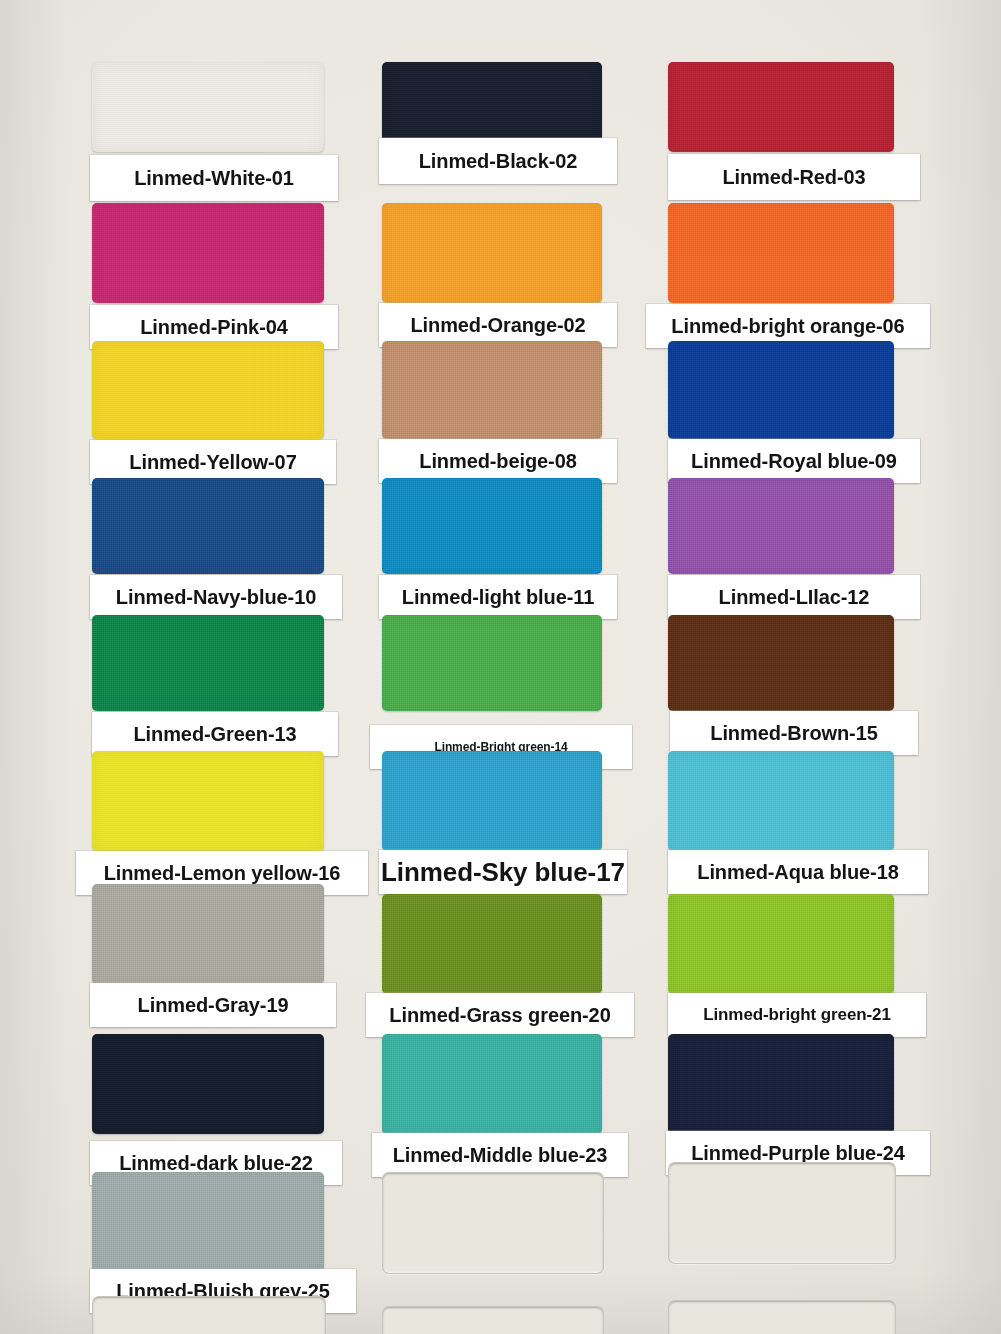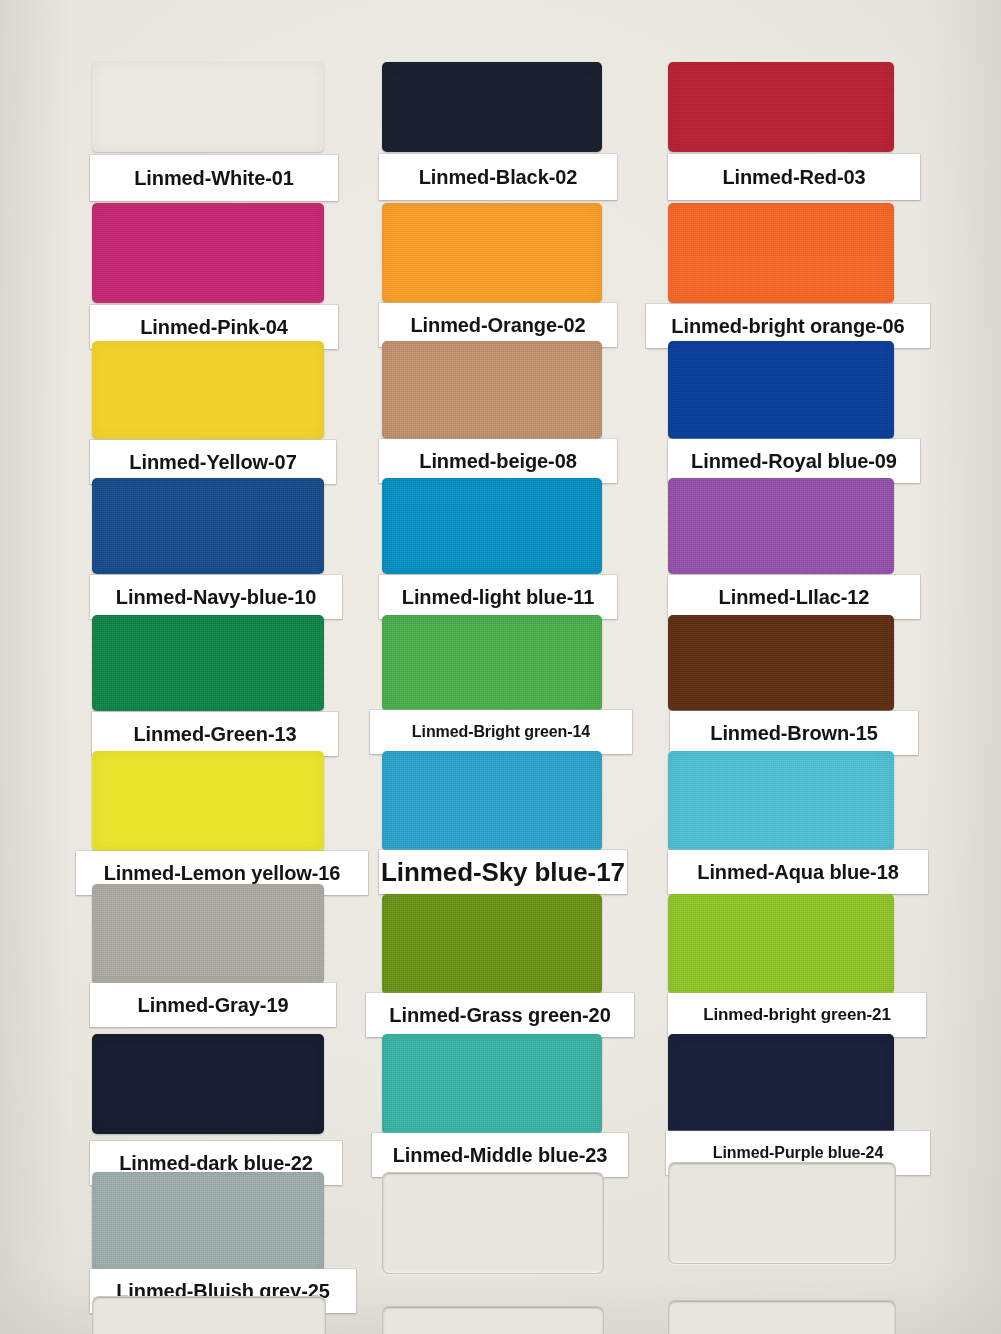--- a/index.html
+++ b/index.html
@@ -84,21 +84,21 @@
 <div id="card">
 
 <div class="cell" style="left: 92px; top: 62px; width: 232px; height: 136px;">
       <div class="swatch" style="width: 232px; height: 90px; background-color: rgb(235, 233, 224);"></div>
       <div class="label" style="left: -2px; top: 93px; width: 248px; height: 46px; font-size: 20px;">
         <span>Linmed-White-01</span>
       </div>
     </div>
     <div class="cell" style="left: 382px; top: 62px; width: 220px; height: 136px;">
       <div class="swatch" style="width: 220px; height: 90px; background-color: rgb(27, 32, 48);"></div>
-      <div class="label" style="left: -3px; top: 92px; width: 238px; height: 46px; font-size: 20px;">
+      <div class="label" style="left: -3px; top: 76px; width: 238px; height: 46px; font-size: 20px;">
         <span>Linmed-Black-02</span>
       </div>
     </div>
     <div class="cell" style="left: 668px; top: 62px; width: 226px; height: 136px;">
       <div class="swatch" style="width: 226px; height: 90px; background-color: rgb(180, 36, 52);"></div>
       <div class="label" style="left: 0px; top: 92px; width: 252px; height: 46px; font-size: 20px;">
         <span>Linmed-Red-03</span>
       </div>
     </div>
     <div class="cell" style="left: 92px; top: 203px; width: 232px; height: 144px;">
@@ -156,21 +156,21 @@
       </div>
     </div>
     <div class="cell" style="left: 92px; top: 615px; width: 232px; height: 140px;">
       <div class="swatch" style="width: 232px; height: 96px; background-color: rgb(23, 128, 74);"></div>
       <div class="label" style="left: 0px; top: 97px; width: 246px; height: 44px; font-size: 20px;">
         <span>Linmed-Green-13</span>
       </div>
     </div>
     <div class="cell" style="left: 382px; top: 615px; width: 220px; height: 140px;">
       <div class="swatch" style="width: 220px; height: 96px; background-color: rgb(74, 171, 76);"></div>
-      <div class="label" style="left: -12px; top: 95px; width: 262px; height: 44px; font-size: 16px;">
+      <div class="label" style="left: -12px; top: 110px; width: 262px; height: 44px; font-size: 12px;">
         <span>Linmed-Bright green-14</span>
       </div>
     </div>
     <div class="cell" style="left: 668px; top: 615px; width: 226px; height: 140px;">
       <div class="swatch" style="width: 226px; height: 96px; background-color: rgb(92, 49, 24);"></div>
       <div class="label" style="left: 2px; top: 96px; width: 248px; height: 44px; font-size: 20px;">
         <span>Linmed-Brown-15</span>
       </div>
     </div>
     <div class="cell" style="left: 92px; top: 751px; width: 232px; height: 144px;">
@@ -216,21 +216,21 @@
       </div>
     </div>
     <div class="cell" style="left: 382px; top: 1034px; width: 220px; height: 144px;">
       <div class="swatch" style="width: 220px; height: 100px; background-color: rgb(59, 175, 160);"></div>
       <div class="label" style="left: -10px; top: 99px; width: 256px; height: 44px; font-size: 20px;">
         <span>Linmed-Middle blue-23</span>
       </div>
     </div>
     <div class="cell" style="left: 668px; top: 1034px; width: 226px; height: 144px;">
       <div class="swatch" style="width: 226px; height: 100px; background-color: rgb(26, 33, 56);"></div>
-      <div class="label" style="left: -2px; top: 97px; width: 264px; height: 44px; font-size: 16px;">
+      <div class="label" style="left: -2px; top: 97px; width: 264px; height: 44px; font-size: 20px;">
         <span>Linmed-Purple blue-24</span>
       </div>
     </div>
     <div class="cell" style="left: 92px; top: 1172px; width: 232px; height: 144px;">
       <div class="swatch" style="width: 232px; height: 100px; background-color: rgb(154, 170, 168);"></div>
       <div class="label" style="left: -2px; top: 97px; width: 266px; height: 44px; font-size: 20px;">
         <span>Linmed-Bluish grey-25</span>
       </div>
     </div>
     <div class="swatch empty" style="position: absolute; left: 382px; top: 1172px; width: 220px; height: 100px; background-color: rgb(232, 230, 221);"></div>

